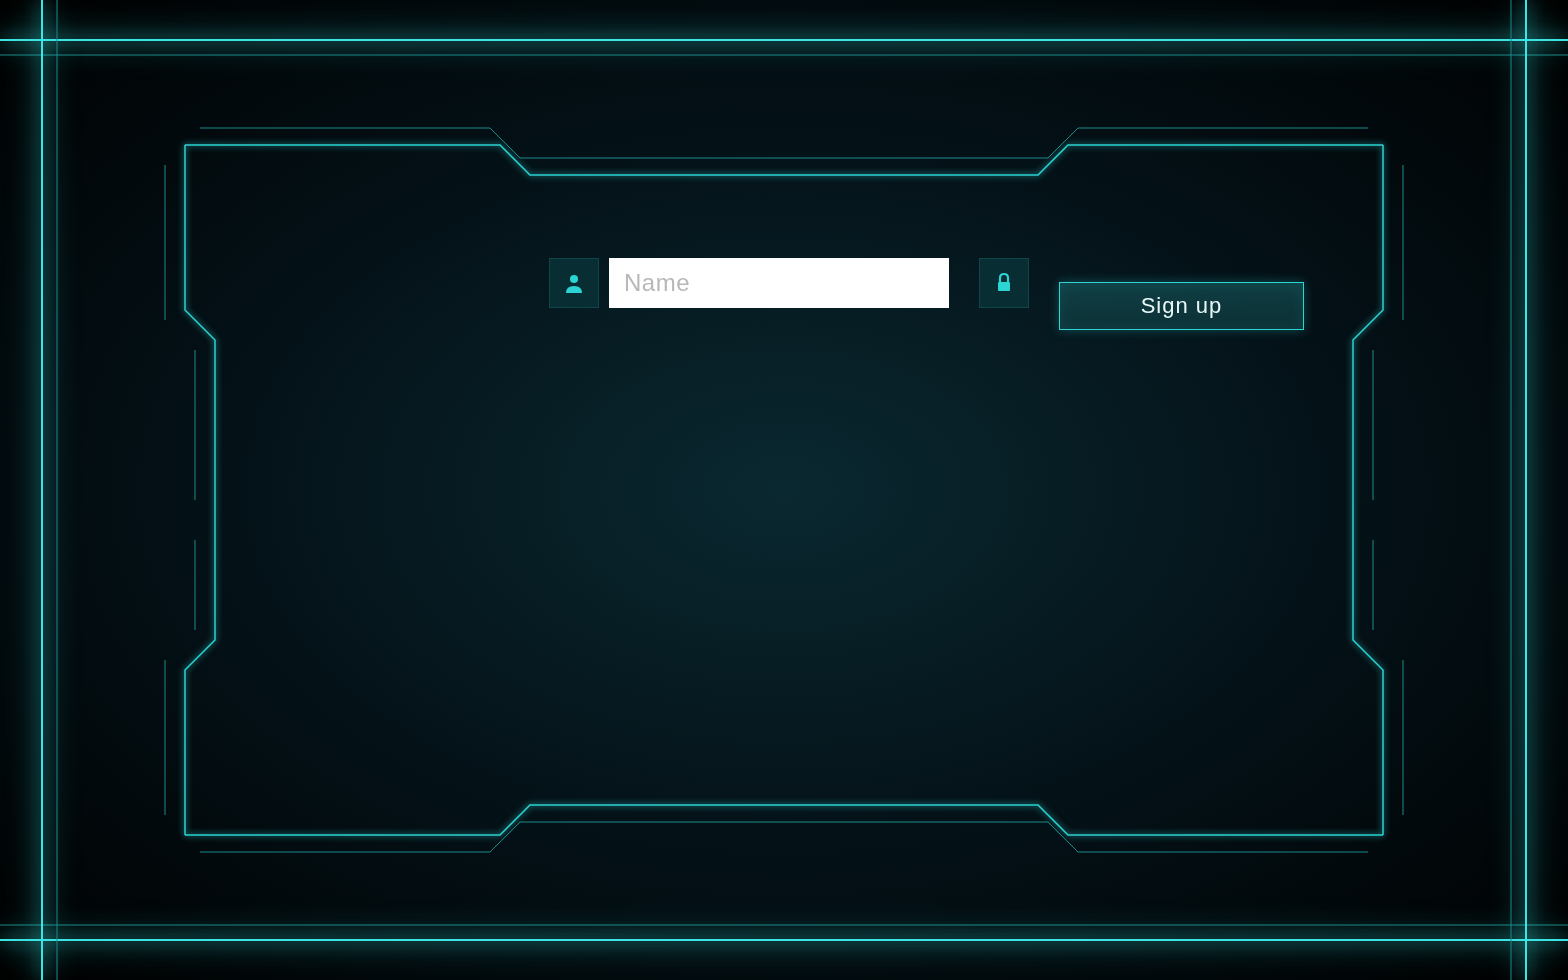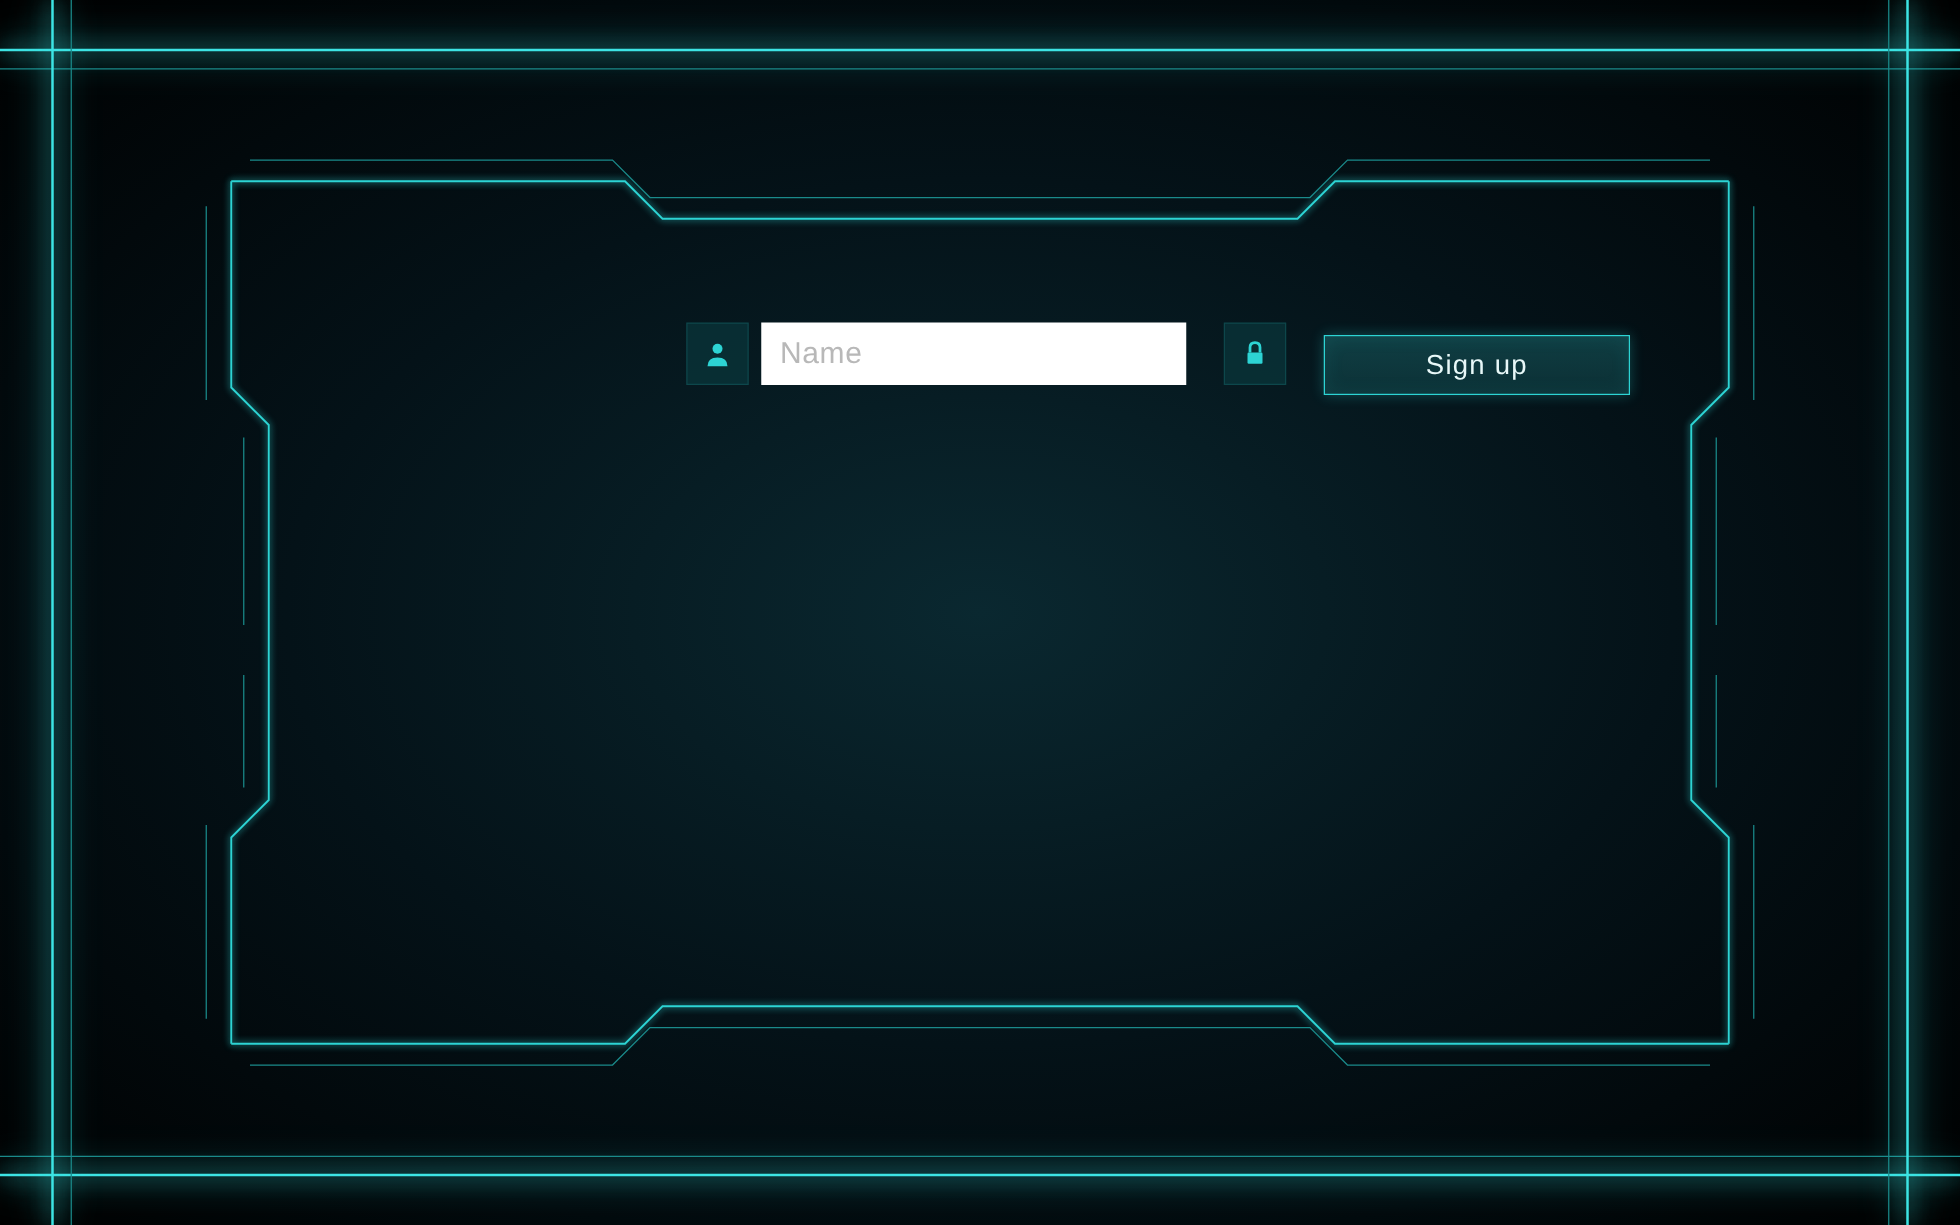--- a/index.html
+++ b/index.html
@@ -92,21 +92,21 @@
     }
 
     .input-field::placeholder {
       color: #b8b8b8;
       letter-spacing: 0.5px;
     }
 
     .button-row {
       display: flex;
       justify-content: center;
-      margin-top: 10px;
+      margin-top: 24px;
     }
 
     .signup-button {
       width: 245px;
       height: 48px;
       background: linear-gradient(to bottom, rgba(20, 80, 85, 0.7), rgba(15, 60, 65, 0.7));
       border: 1.5px solid #2dd4d4;
       color: #e8f8f8;
       font-size: 22px;
       cursor: pointer;

